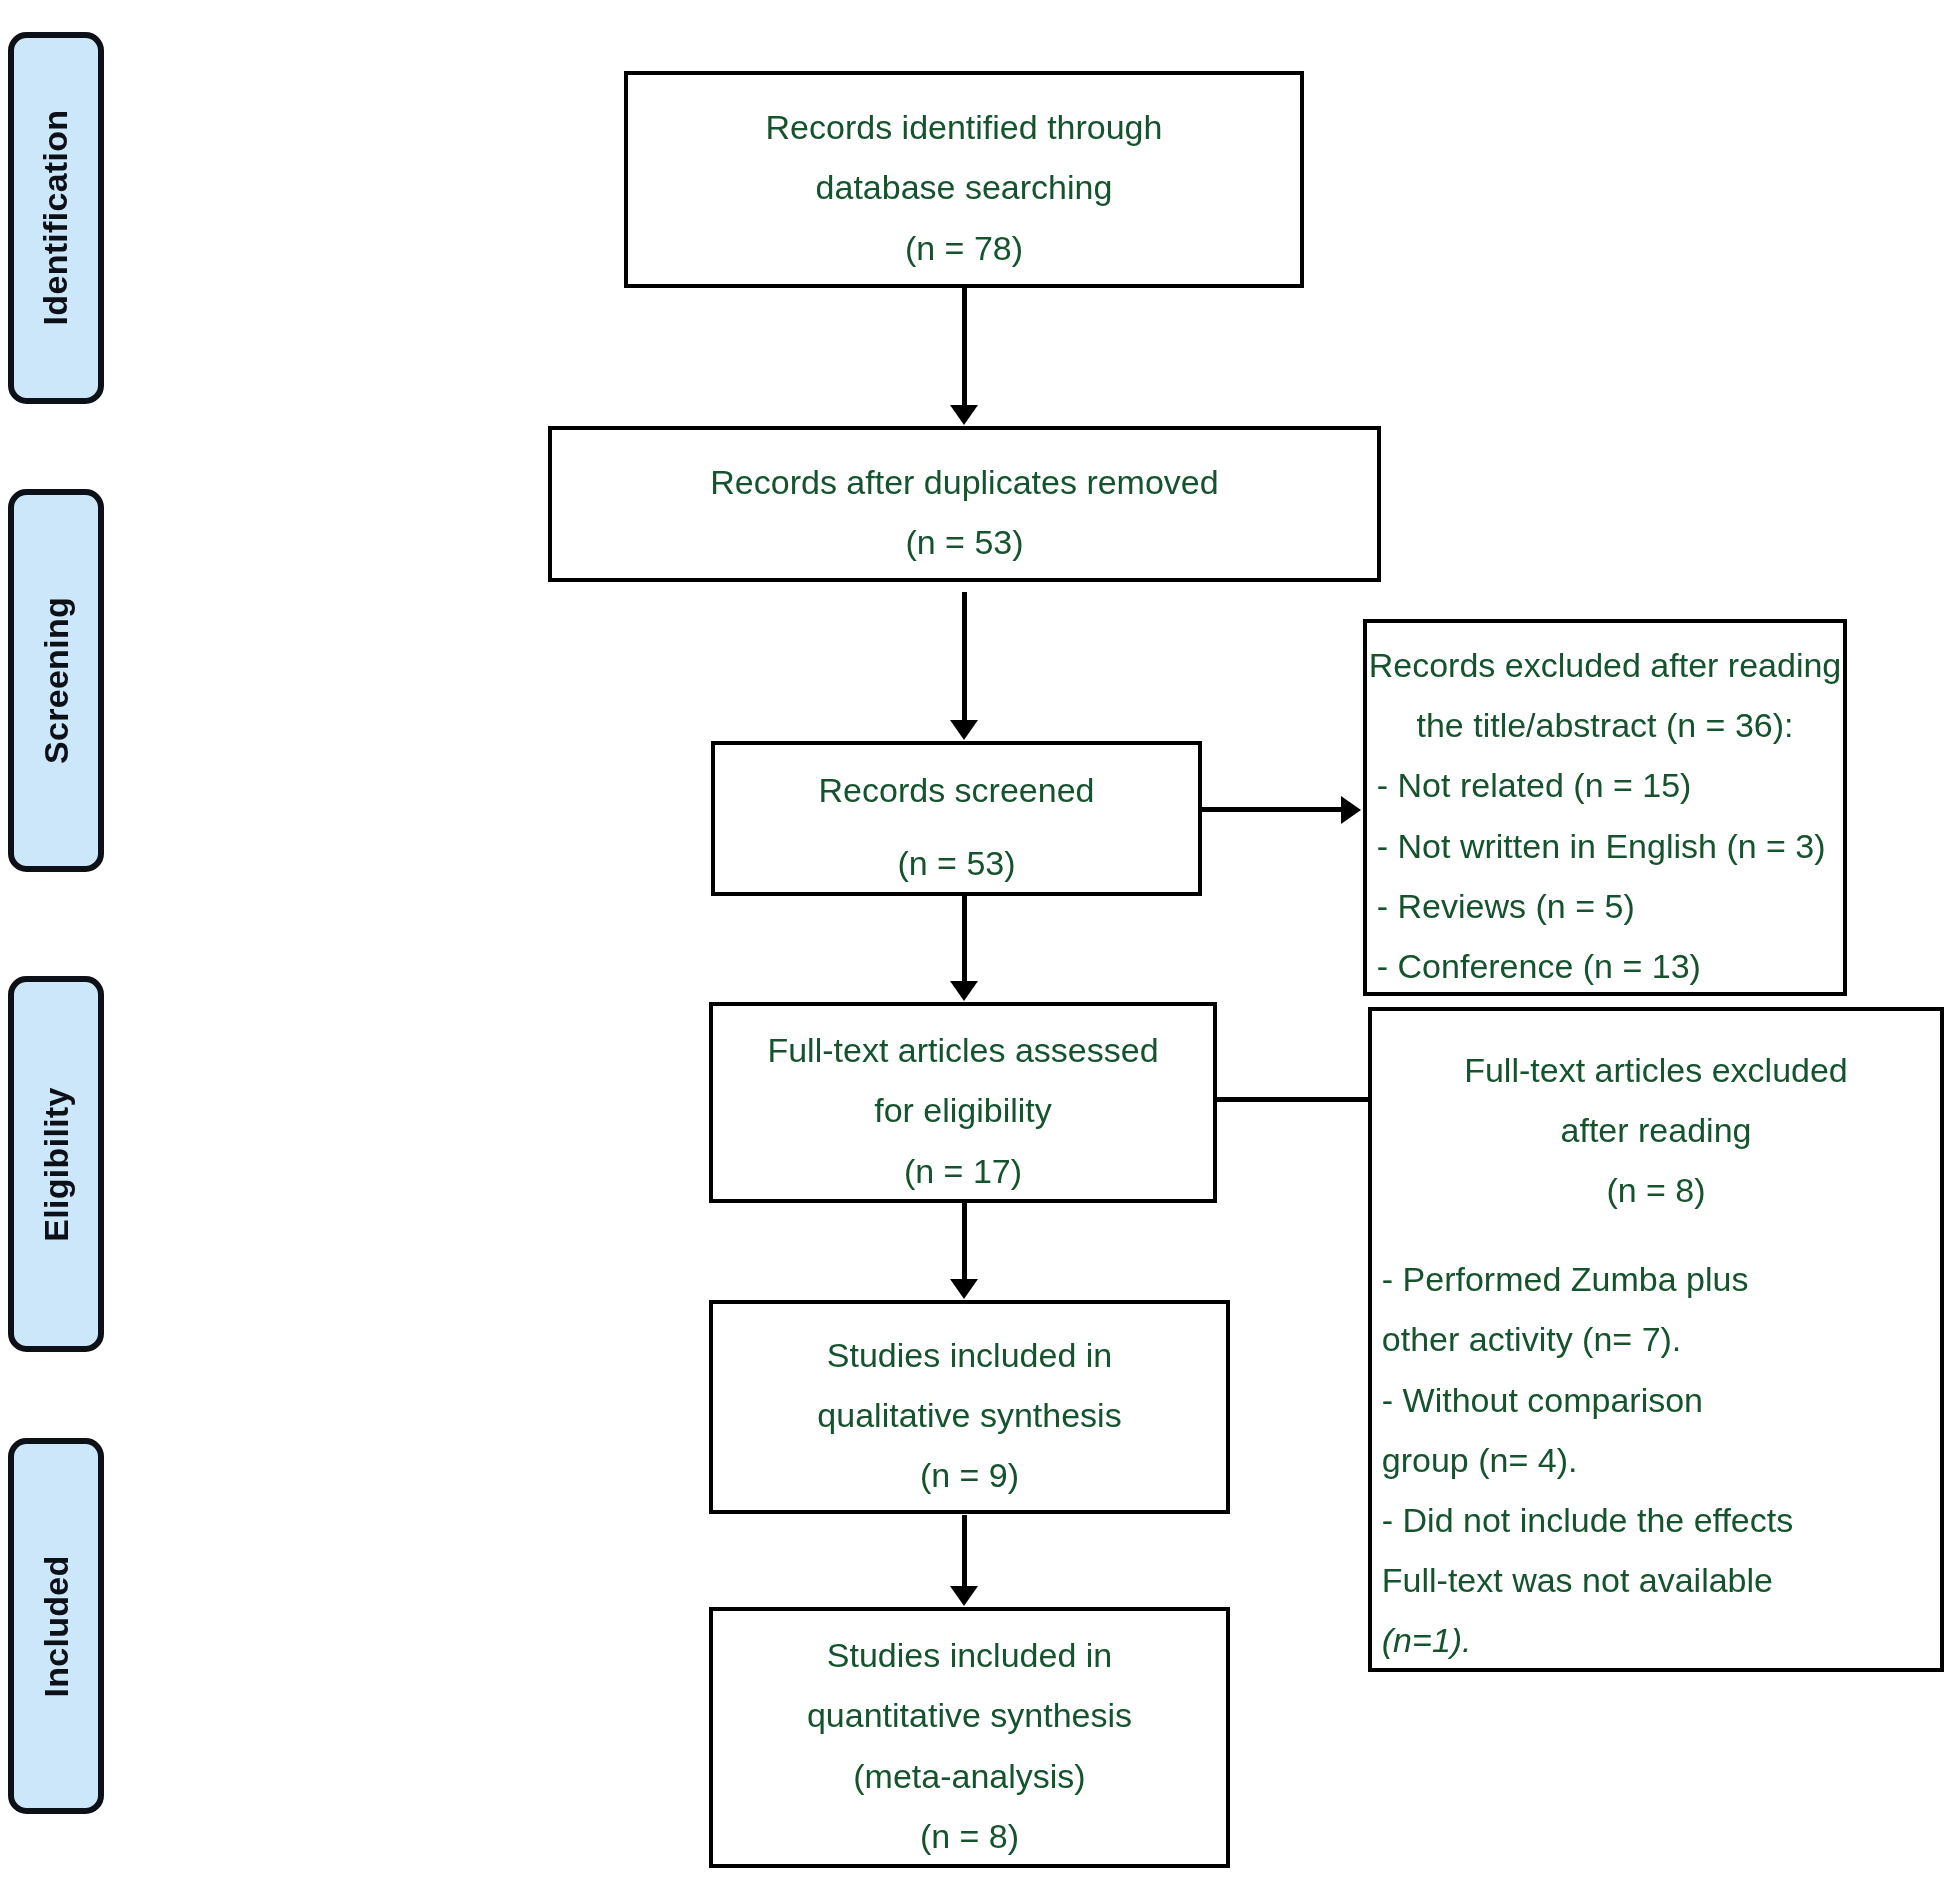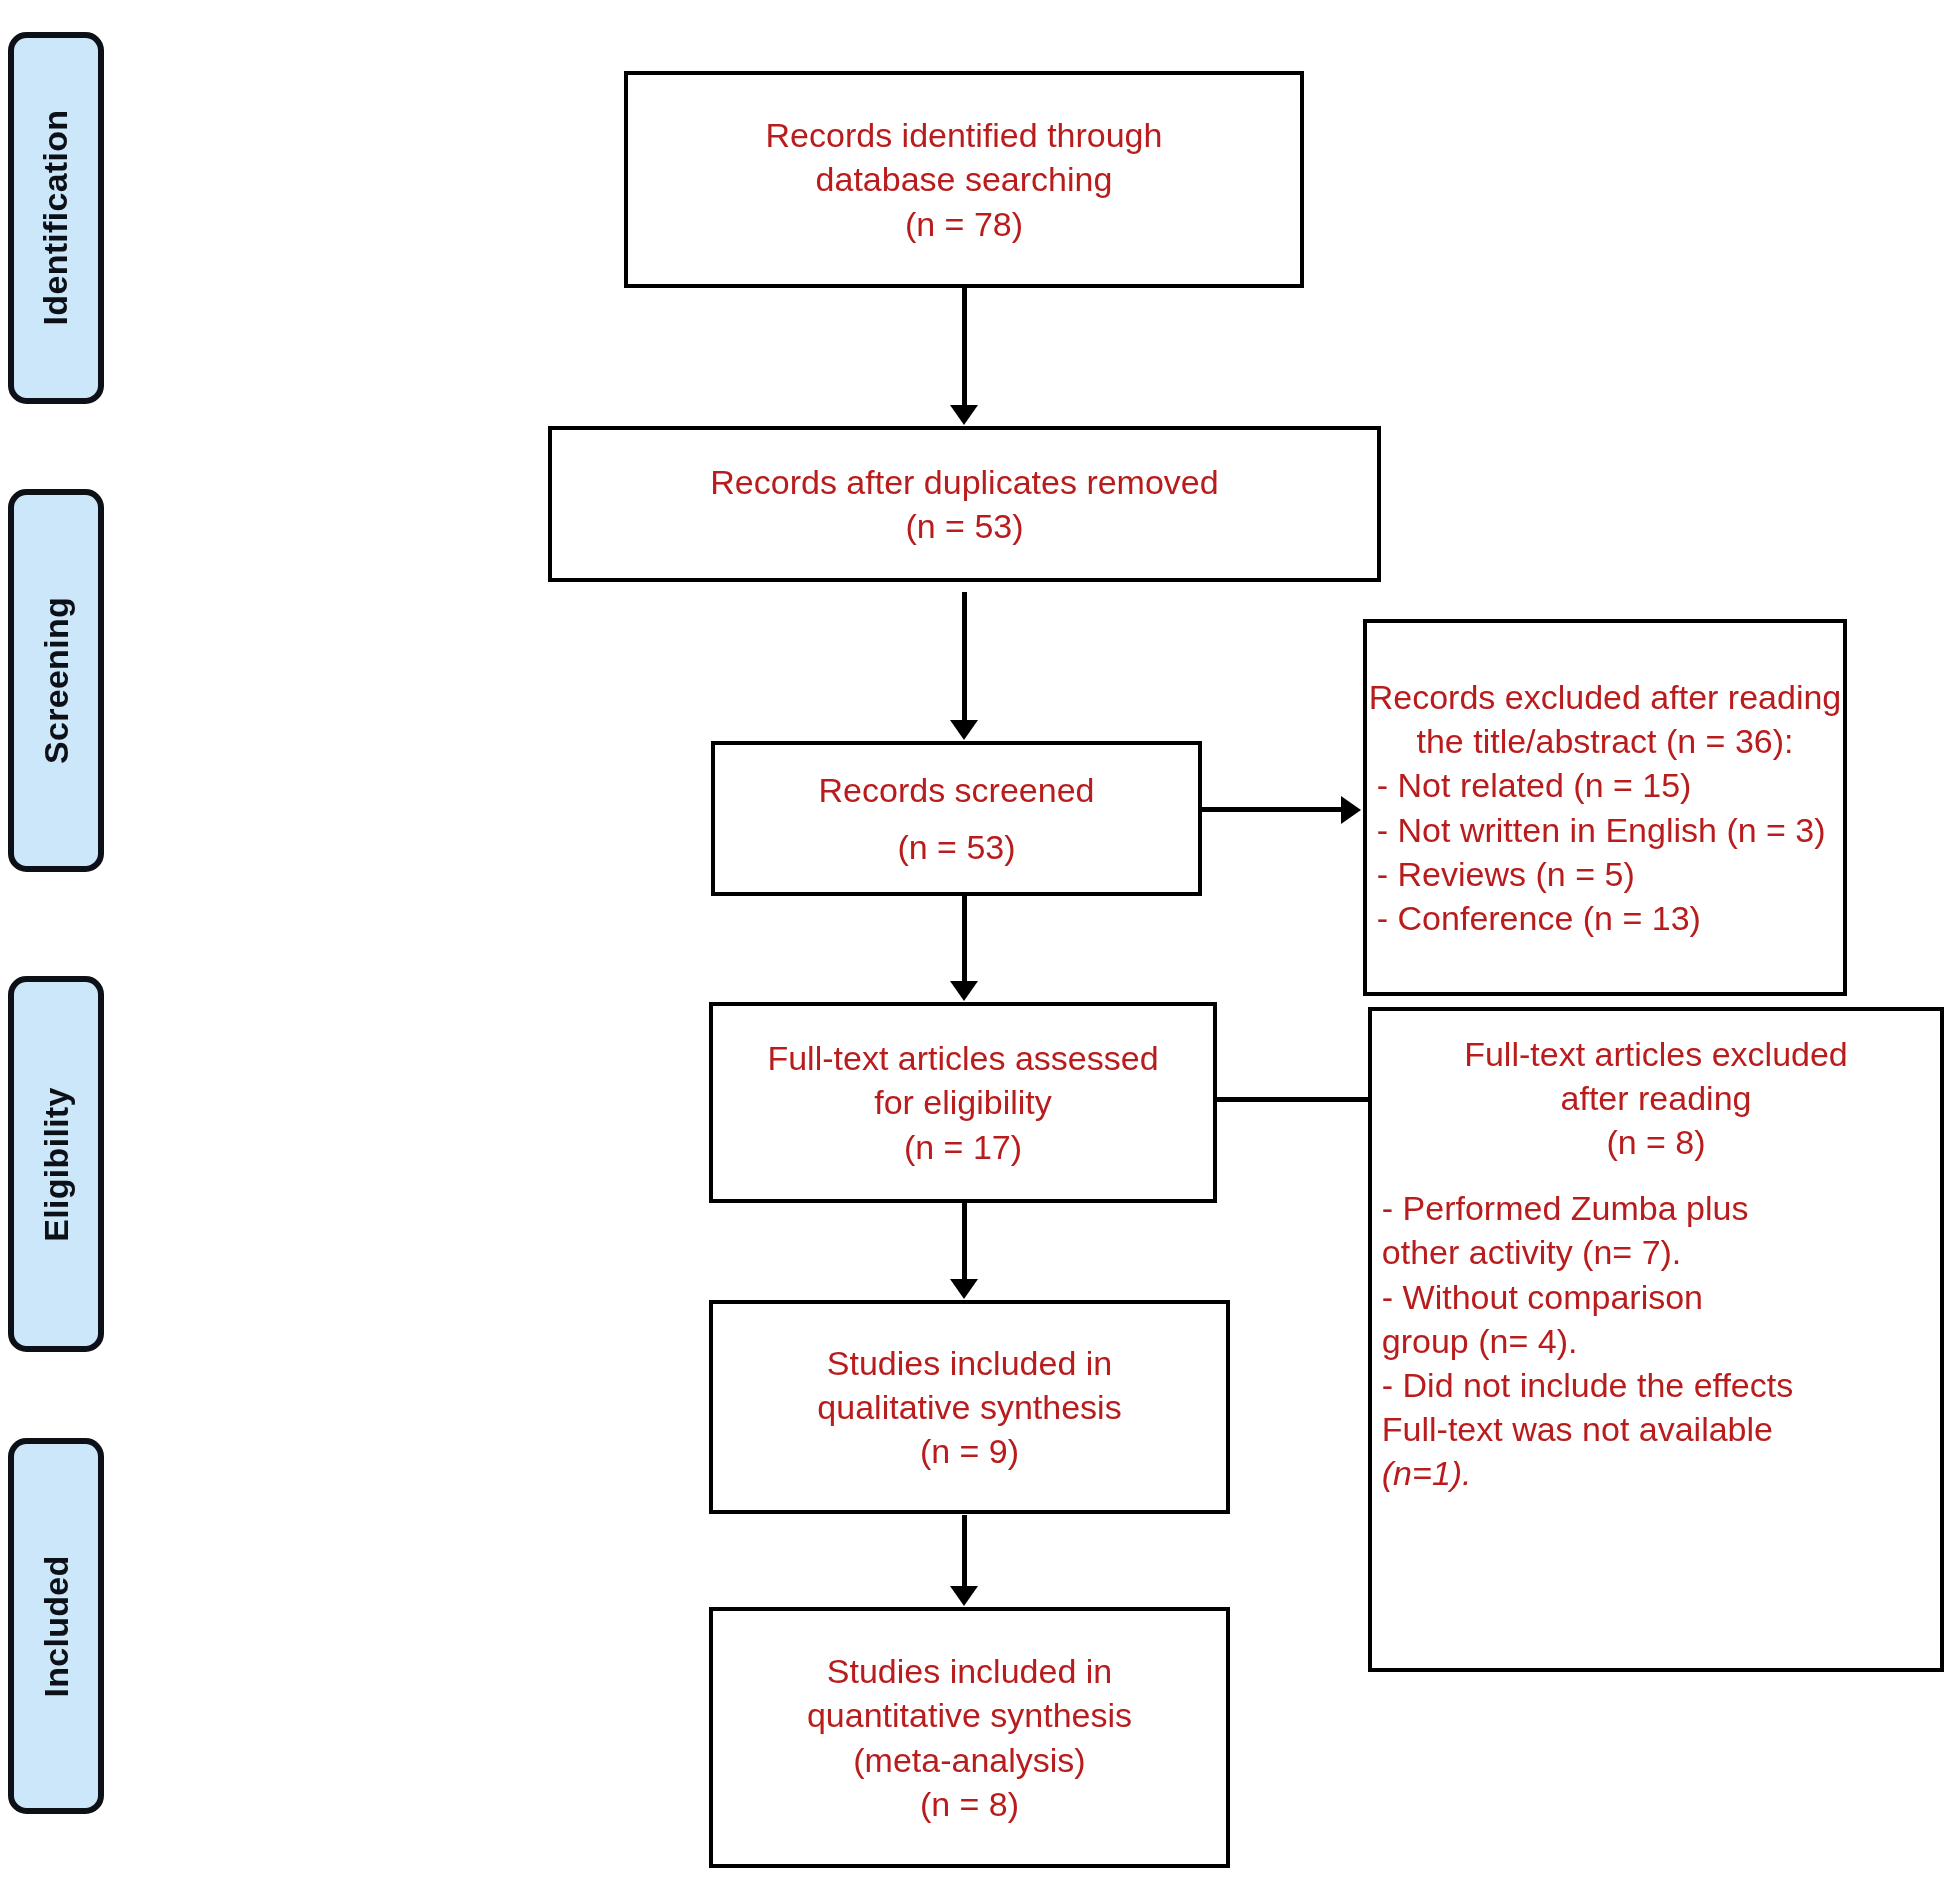--- a/index.html
+++ b/index.html
@@ -48,24 +48,25 @@
     border: 4.9px solid #000000;
     display: flex;
     flex-direction: column;
     align-items: center;
     justify-content: center;
     padding: 5.4px 9.8px;
   }
   .flow-box .line {
     font-size: 34px;
     line-height: 1.30;
-    color: #b91c1c;
+    color: #14532d;
     text-align: center;
     white-space: pre;
     font-family: "Liberation Sans", sans-serif;
+    margin-top: 16px;
   }
   .flow-box .line.spacer {
     height: 22px;
   }
 
   
   .conn-v {
     position: absolute;
     background: #000000;
     width: 4.9px;

